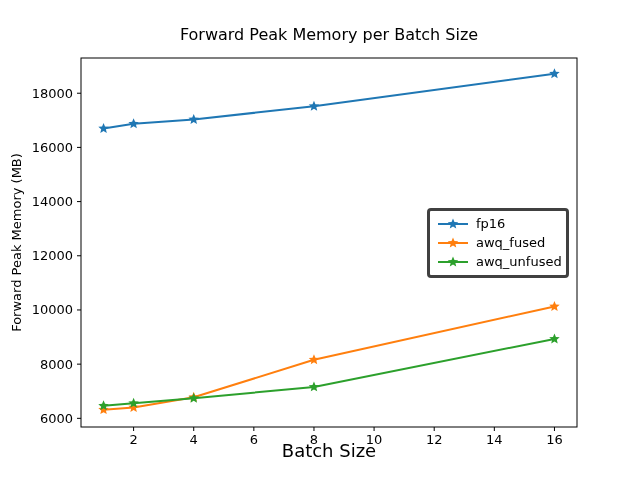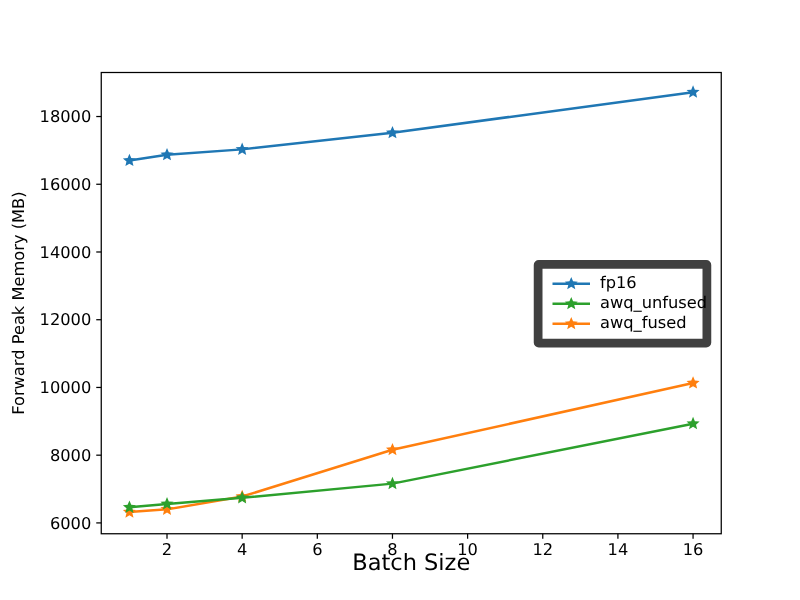--- a/index.html
+++ b/index.html
@@ -16,32 +16,33 @@
     font-size:18px;color:#000;
   }
   .ylabel{
     position:absolute;left:-168px;top:234px;width:370px;height:17px;
     text-align:center;font-size:13px;color:#000;
     transform:rotate(-90deg);transform-origin:center center;white-space:nowrap;
   }
   .plot-canvas{position:absolute;left:0;top:0;}
   .legend{
     position:absolute;left:427px;top:208px;width:142px;height:70px;
-    box-sizing:border-box;background:#fff;border:7px solid #404040;border-radius:4px;
+    box-sizing:border-box;background:#fff;border:3px solid #404040;border-radius:4px;
     display:flex;flex-direction:column;justify-content:space-around;
     padding:4px 8px 4px 7px;
   }
   .legend-item{display:flex;align-items:center;gap:7px;font-size:13px;line-height:14px;}
   .legend-marker{display:inline-block;width:32px;height:14px;}
   .legend-marker svg{display:block;}
 </style>
 </head>
 <body>
 
 <div class="figure">
+  <div class="chart-title">Forward Peak Memory per Batch Size</div>
 
   <svg class="plot-canvas" width="640" height="480" viewBox="0 0 640 480" xmlns="http://www.w3.org/2000/svg">
       <rect x="81" y="58" width="496" height="369" fill="none" stroke="#000000" stroke-width="1"></rect>
       <line x1="133.60606060606062" y1="427" x2="133.60606060606062" y2="431" stroke="#000000" stroke-width="1"></line>
       <text x="133.60606060606062" y="444" text-anchor="middle" font-size="13px" fill="#000" font-family="DejaVu Sans, Liberation Sans, sans-serif">2</text>
       <line x1="193.72727272727272" y1="427" x2="193.72727272727272" y2="431" stroke="#000000" stroke-width="1"></line>
       <text x="193.72727272727272" y="444" text-anchor="middle" font-size="13px" fill="#000" font-family="DejaVu Sans, Liberation Sans, sans-serif">4</text>
       <line x1="253.84848484848487" y1="427" x2="253.84848484848487" y2="431" stroke="#000000" stroke-width="1"></line>
       <text x="253.84848484848487" y="444" text-anchor="middle" font-size="13px" fill="#000" font-family="DejaVu Sans, Liberation Sans, sans-serif">6</text>
       <line x1="313.969696969697" y1="427" x2="313.969696969697" y2="431" stroke="#000000" stroke-width="1"></line>
@@ -97,29 +98,29 @@
           <svg width="32" height="14" viewBox="0 0 32 14">
             <line x1="1" y1="7" x2="31" y2="7" stroke="#1f77b4" stroke-width="2"></line>
             <polygon points="16.00,1.50 17.45,5.00 21.23,5.30 18.35,7.76 19.23,11.45 16.00,9.47 12.77,11.45 13.65,7.76 10.77,5.30 14.55,5.00" fill="#1f77b4"></polygon>
           </svg>
         </span>
       <span>fp16</span>
     </div>
     <div class="legend-item">
       <span class="legend-marker">
           <svg width="32" height="14" viewBox="0 0 32 14">
+            <line x1="1" y1="7" x2="31" y2="7" stroke="#ff7f0e" stroke-width="2"></line>
+            <polygon points="16.00,1.50 17.45,5.00 21.23,5.30 18.35,7.76 19.23,11.45 16.00,9.47 12.77,11.45 13.65,7.76 10.77,5.30 14.55,5.00" fill="#ff7f0e"></polygon>
+          </svg>
+        </span>
+      <span>awq_fused</span>
+    </div>
+    <div class="legend-item">
+      <span class="legend-marker">
+          <svg width="32" height="14" viewBox="0 0 32 14">
             <line x1="1" y1="7" x2="31" y2="7" stroke="#2ca02c" stroke-width="2"></line>
             <polygon points="16.00,1.50 17.45,5.00 21.23,5.30 18.35,7.76 19.23,11.45 16.00,9.47 12.77,11.45 13.65,7.76 10.77,5.30 14.55,5.00" fill="#2ca02c"></polygon>
           </svg>
         </span>
       <span>awq_unfused</span>
     </div>
-    <div class="legend-item">
-      <span class="legend-marker">
-          <svg width="32" height="14" viewBox="0 0 32 14">
-            <line x1="1" y1="7" x2="31" y2="7" stroke="#ff7f0e" stroke-width="2"></line>
-            <polygon points="16.00,1.50 17.45,5.00 21.23,5.30 18.35,7.76 19.23,11.45 16.00,9.47 12.77,11.45 13.65,7.76 10.77,5.30 14.55,5.00" fill="#ff7f0e"></polygon>
-          </svg>
-        </span>
-      <span>awq_fused</span>
-    </div>
   </div>
 </div>
 
 </body></html>

